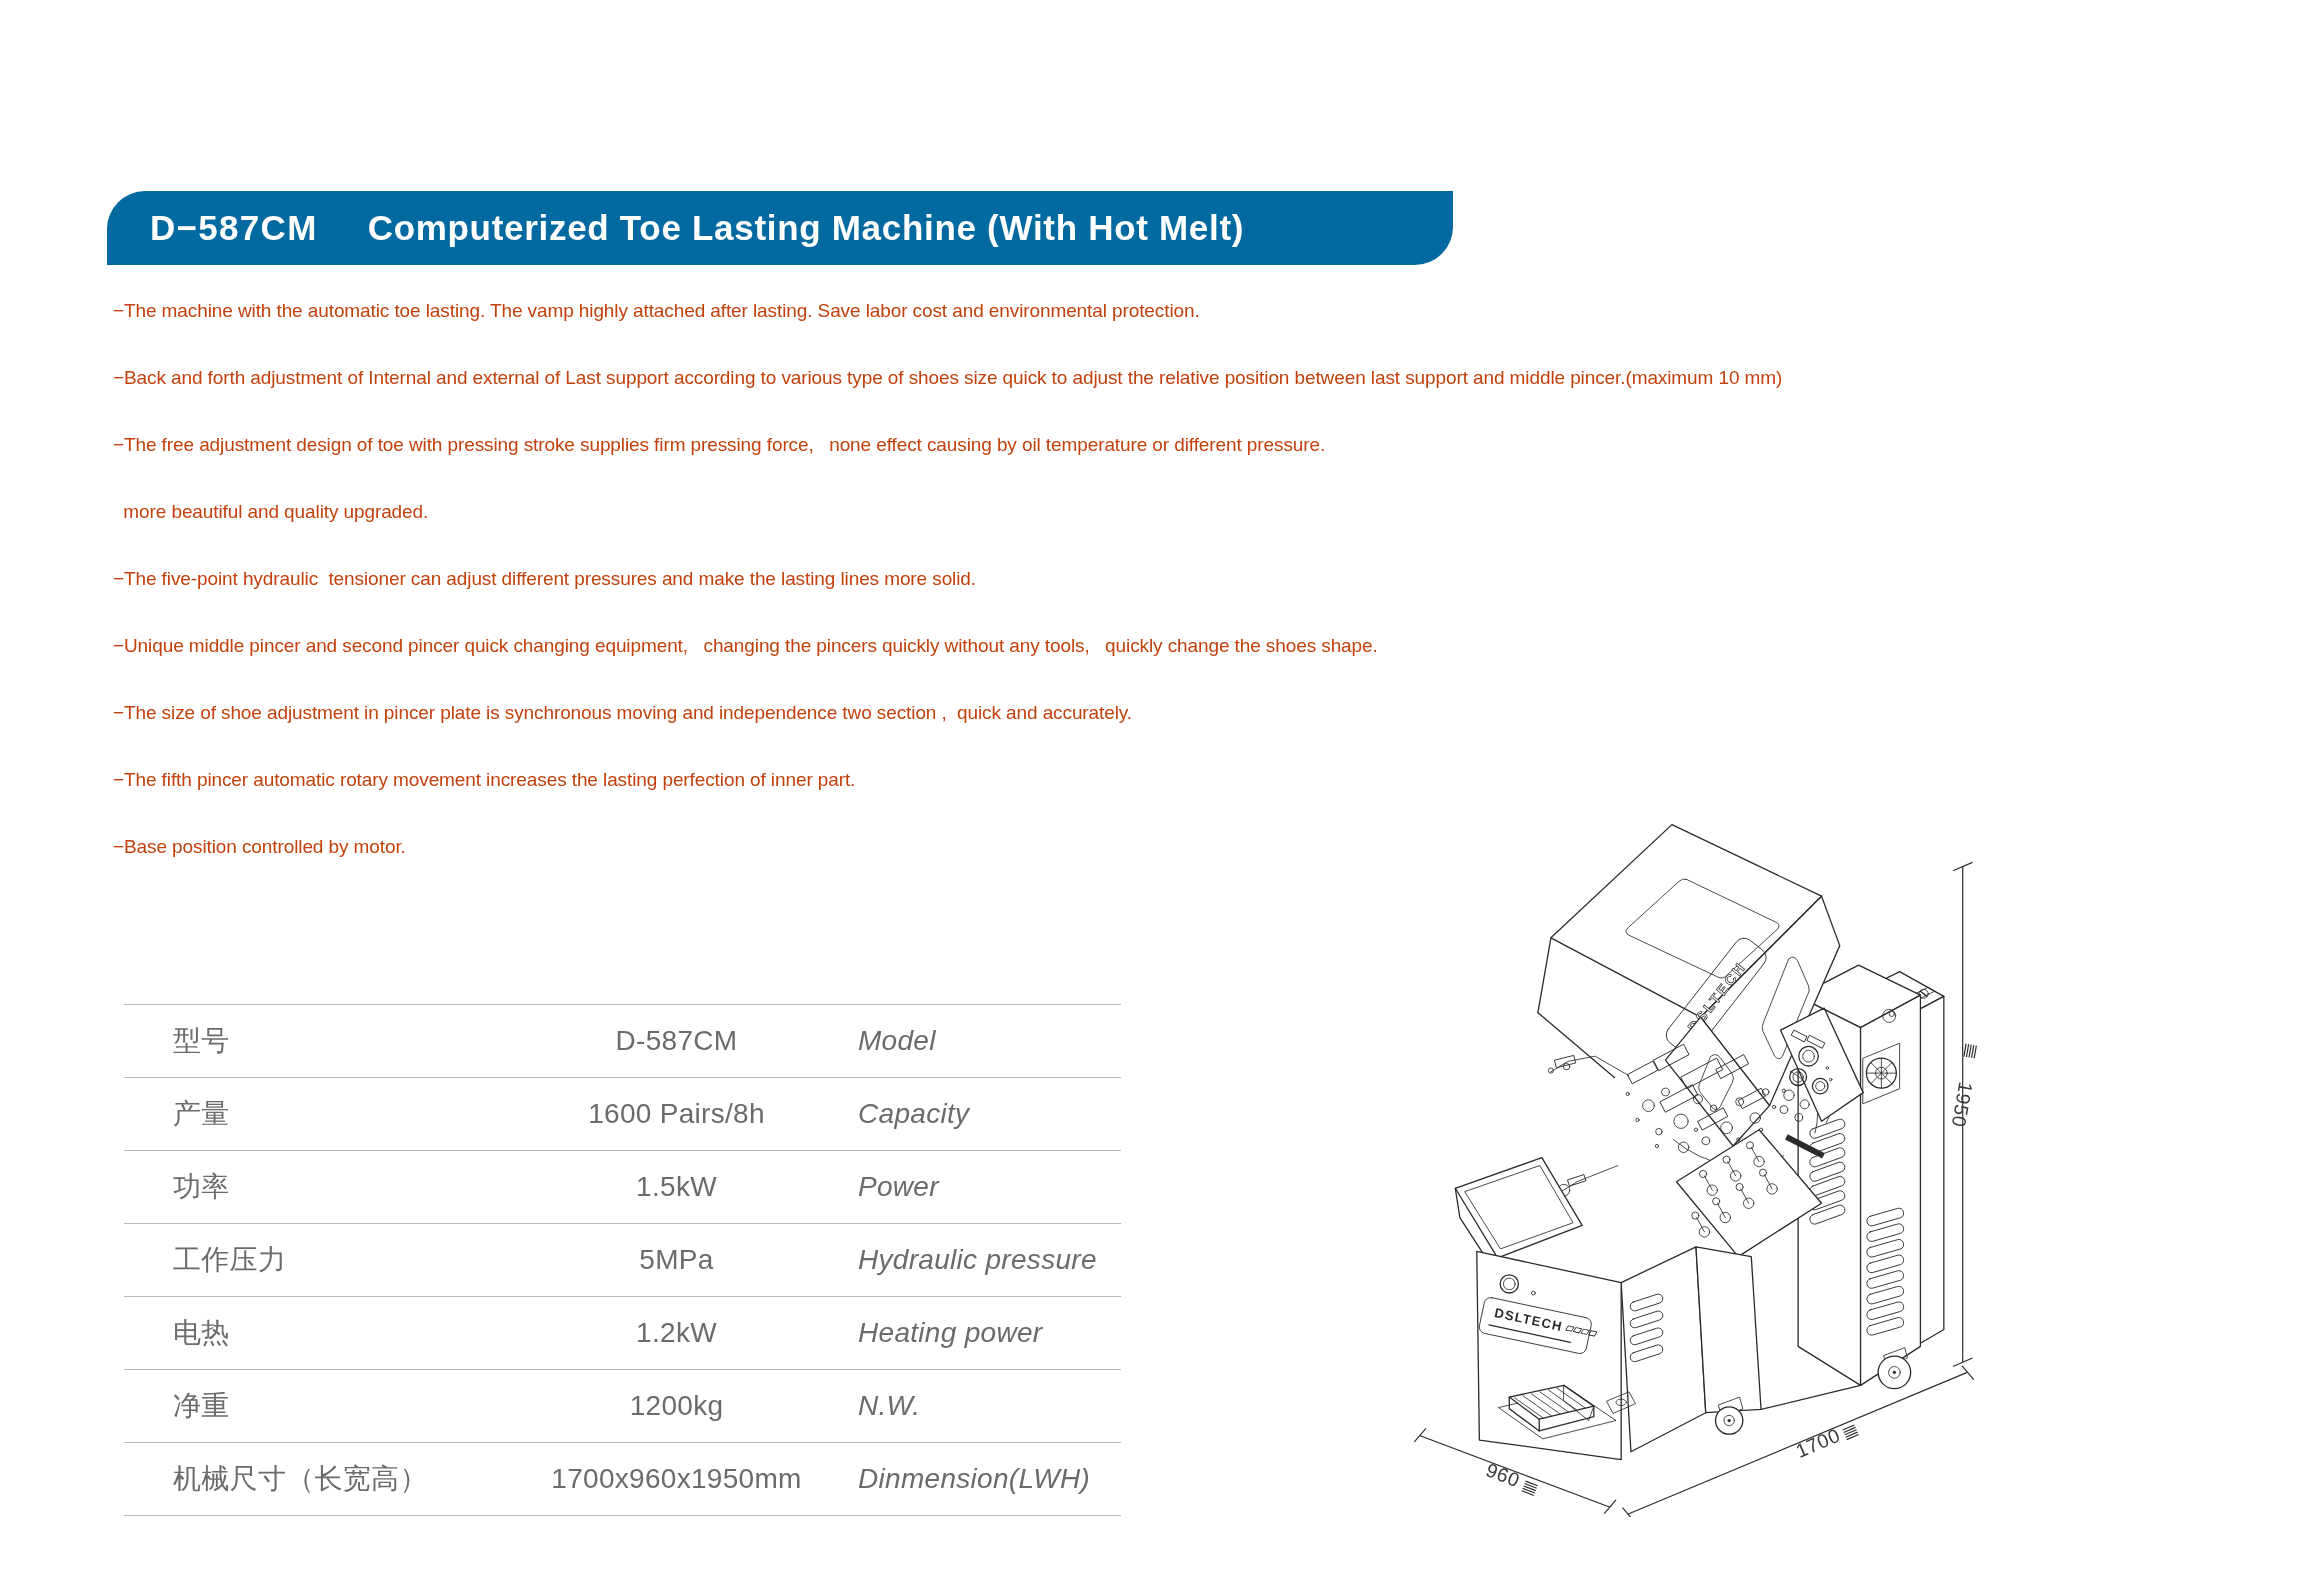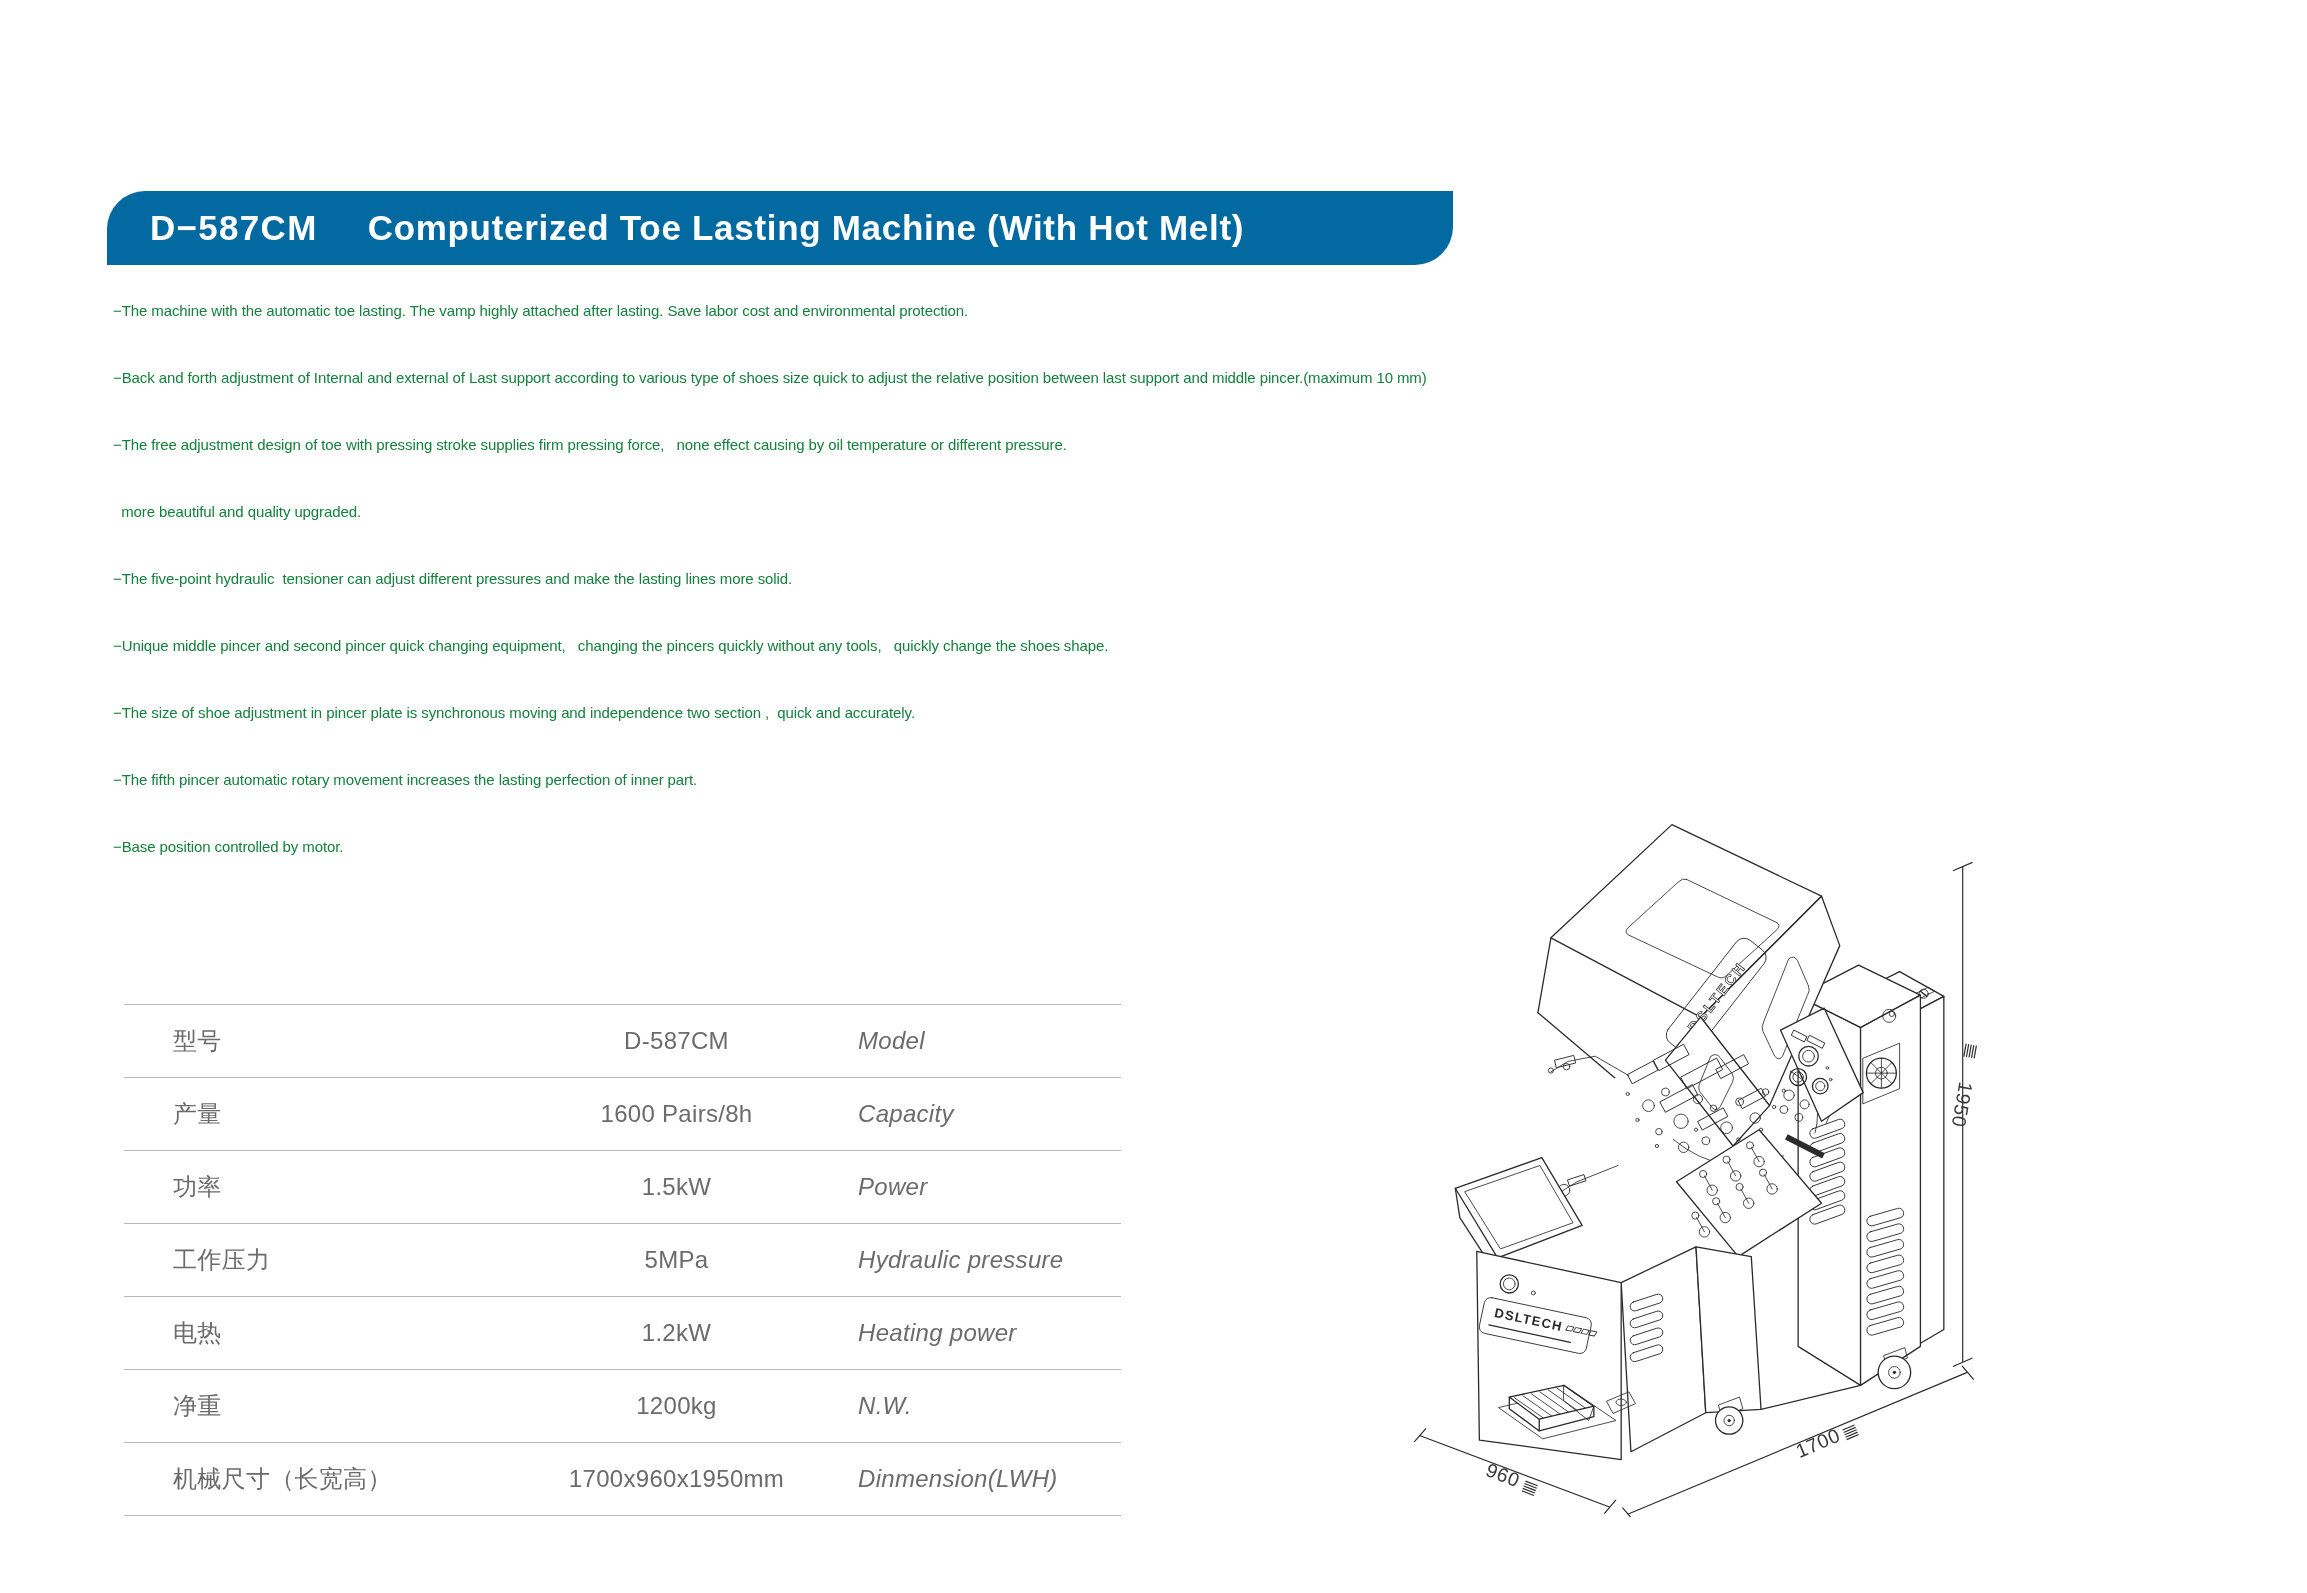--- a/index.html
+++ b/index.html
@@ -16,33 +16,33 @@
     border-radius:38px 0 38px 0;
     display:flex;align-items:center;padding-left:43px;box-sizing:border-box;
     color:#fff;font-weight:bold;font-size:35px;letter-spacing:0.7px;white-space:nowrap;
   }
   .banner .model{letter-spacing:1.3px;}
   .banner .title{margin-left:50px;}
 
   
   .features{
     position:absolute;left:113px;top:277px;width:2161px;
-    font-size:15px;line-height:67px;color:#15803d;letter-spacing:-0.1px;
+    font-size:19px;line-height:67px;color:#c2410c;letter-spacing:-0.1px;
   }
   .feature-line{white-space:pre;height:67px;}
 
   
   .spec-table{
     position:absolute;left:124px;top:1004px;width:997px;
     border-bottom:1.3px solid #b9b9b9;
   }
   .spec-row{
     height:73px;box-sizing:border-box;border-top:1.3px solid #b9b9b9;
     display:flex;align-items:center;padding-left:49px;
-    color:#6b6b6b;font-size:24px;letter-spacing:0.3px;white-space:nowrap;
+    color:#6b6b6b;font-size:28px;letter-spacing:0.3px;white-space:nowrap;
   }
   .spec-cn{width:322px;}
   .spec-val{width:363px;text-align:center;}
   .spec-en{flex:1;font-style:italic;}
 
   
   .drawing{position:absolute;left:1400px;top:801px;width:618px;height:716px;}
   .drawing svg{width:100%;height:100%;display:block;}
   .ln{fill:none;stroke:#2b2b2b;stroke-width:2;stroke-linejoin:round;stroke-linecap:round;}
   .lnf{fill:#ffffff;stroke:#2b2b2b;stroke-width:2;stroke-linejoin:round;}

